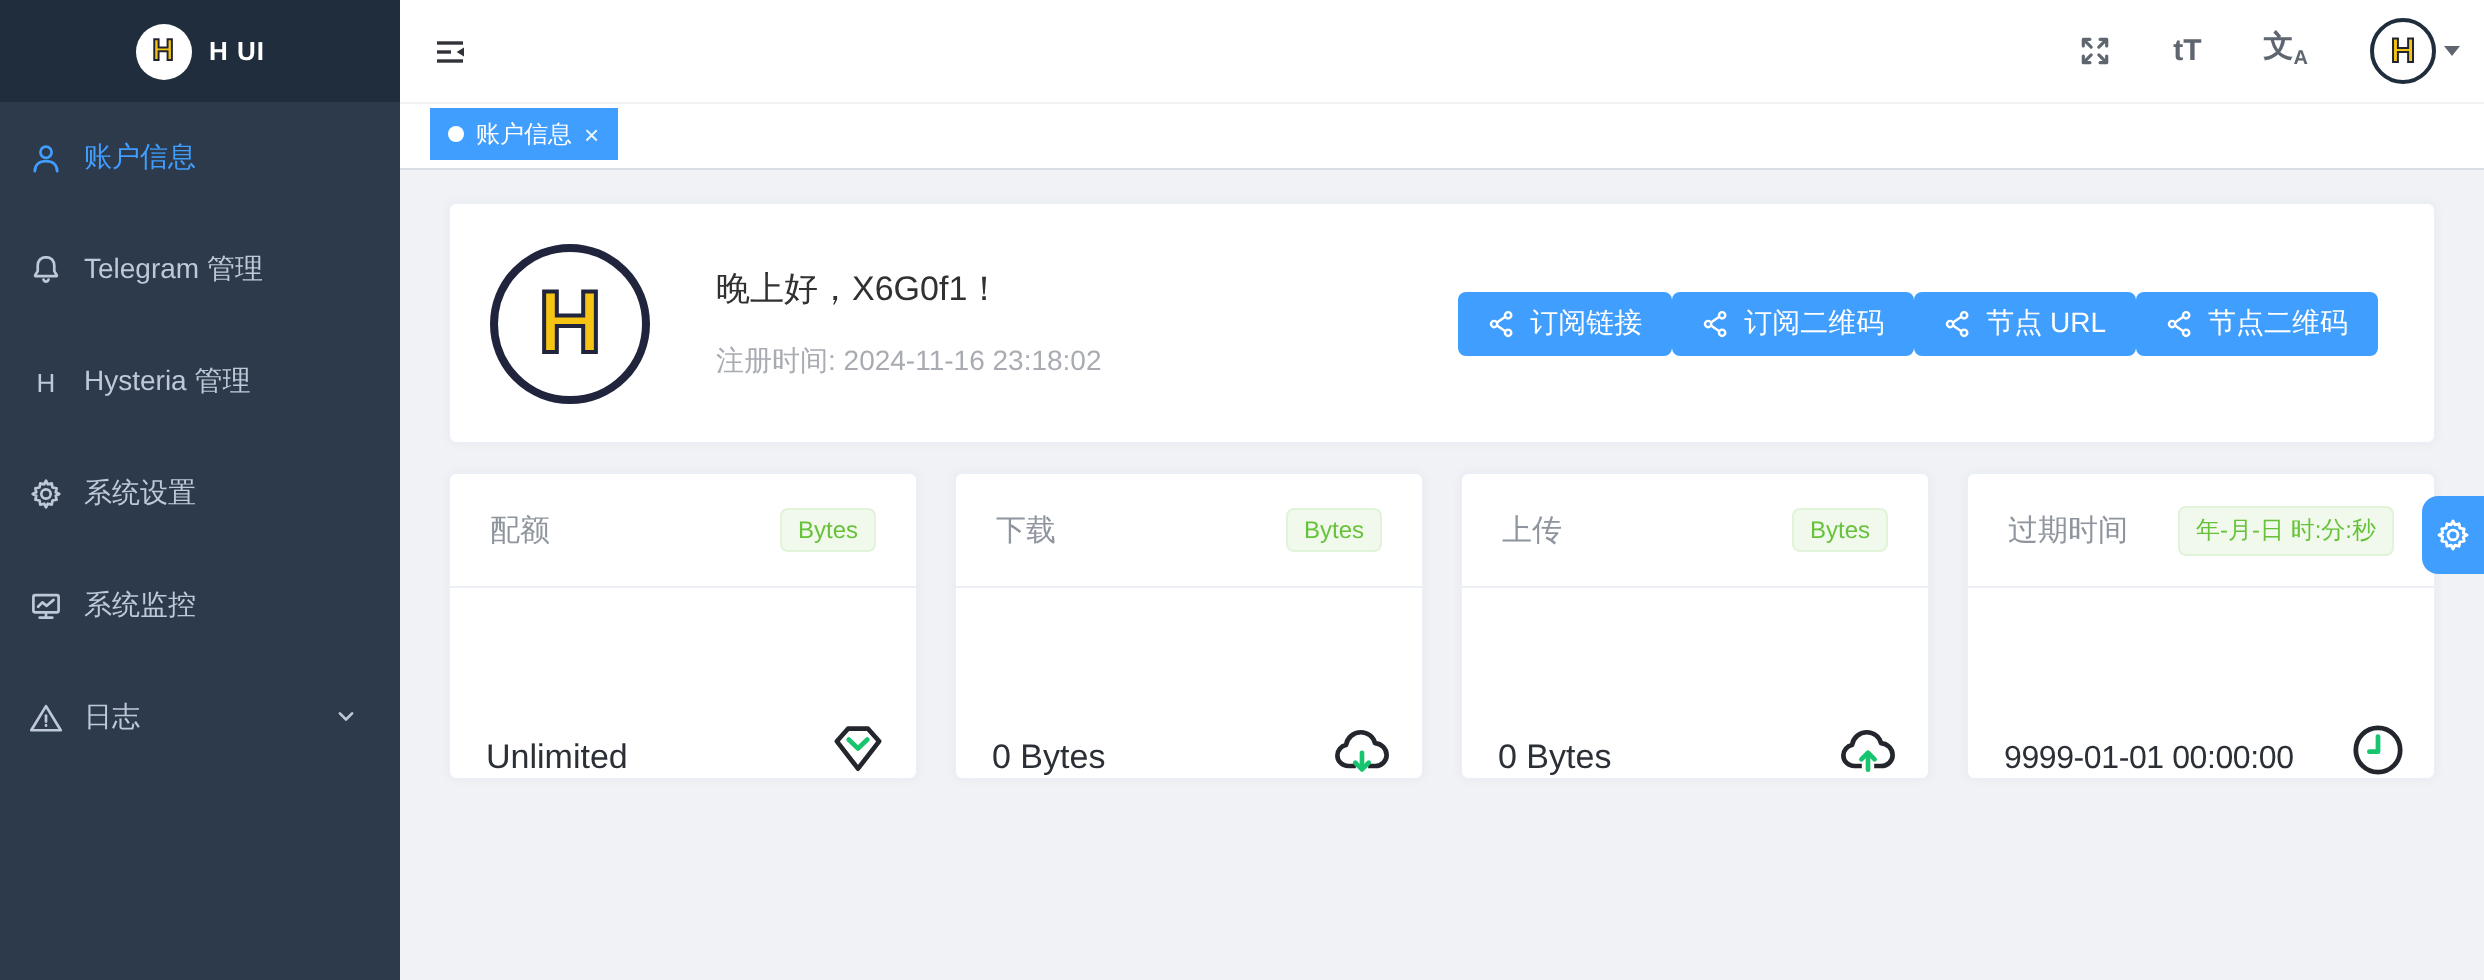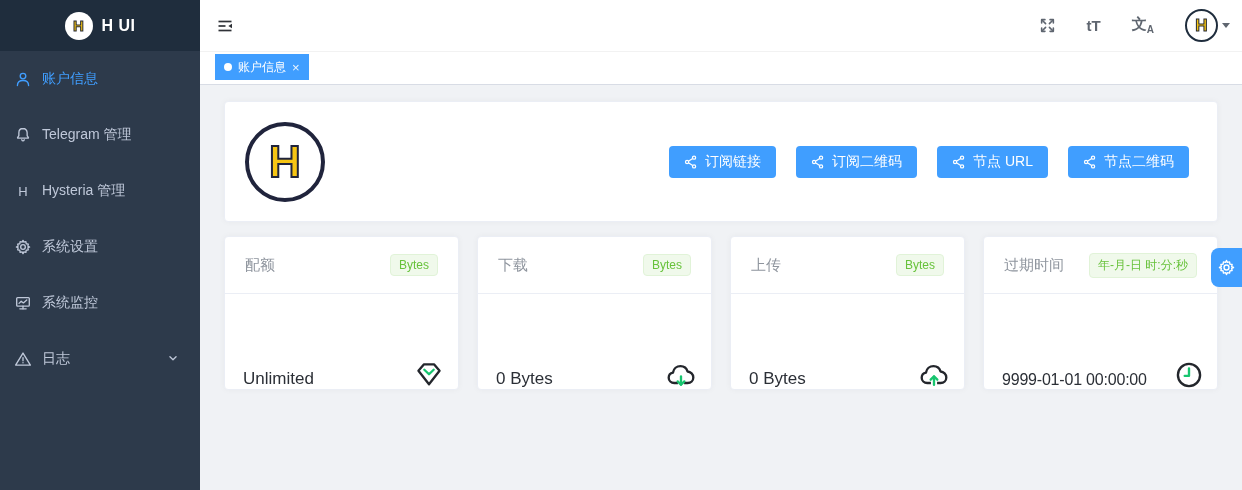--- a/index.html
+++ b/index.html
@@ -5,21 +5,21 @@
   * { margin:0; padding:0; box-sizing:border-box; }
   html,body { width:1242px; height:490px; overflow:hidden; }
   body { font-family:"Liberation Sans","DejaVu Sans",sans-serif; background:#f0f2f5; color:#303133; }
   .app { display:flex; width:1242px; height:490px; }
 
   
   .sidebar { width:200px; height:100%; background:#2d3a4b; flex-shrink:0; display:flex; flex-direction:column; }
   .sidebar-header { height:51px; background:#1f2d3d; display:flex; align-items:center; justify-content:center; gap:9px; }
   .logo-circle { width:28px; height:28px; border-radius:50%; background:#fff; display:flex; align-items:center; justify-content:center; }
   .logo-h { font-weight:bold; font-size:15px; color:#f6c514; -webkit-text-stroke:1px #1f2430; }
-  .logo-title { color:#fff; font-weight:bold; font-size:16px; letter-spacing:0.5px; }
+  .logo-title { color:#fff; font-weight:bold; font-size:13px; letter-spacing:0.5px; }
   .menu { padding-top:0; }
   .menu-item { height:56px; display:flex; align-items:center; padding-left:13px; color:#bfc8d9; font-size:14px; cursor:pointer; }
   .menu-item .mi-icon { width:20px; height:20px; display:flex; align-items:center; justify-content:center; margin-right:9px; flex-shrink:0; }
   .menu-item.active { color:#409eff; }
   .menu-item svg { stroke:currentColor; fill:none; stroke-width:1.5; stroke-linecap:round; stroke-linejoin:round; }
   .letter-h { font-size:13px; font-weight:400; }
   .mi-chevron { margin-left:auto; margin-right:20px; }
 
   
   .main { flex:1; display:flex; flex-direction:column; min-width:0; }
@@ -40,21 +40,21 @@
 
   .content { flex:1; background:#f0f2f5; padding:16px 24px 0 24px; }
 
   
   .welcome-card { background:#fff; border:1px solid #ebeef5; border-radius:4px; box-shadow:0 0 6px rgba(0,0,0,.04); height:121px; display:flex; align-items:center; padding:0 20px; margin-bottom:14px; }
   .avatar-big { width:80px; height:80px; border-radius:50%; border:4px solid #20243c; background:#fff; display:flex; align-items:center; justify-content:center; flex-shrink:0; }
   .avatar-big .logo-h { font-size:44px; -webkit-text-stroke:2px #20243c; }
   .welcome-text { margin-left:33px; }
   .greeting { font-size:17px; color:#303133; margin-bottom:16px; }
   .register-time { font-size:14px; color:#a9abb2; }
-  .welcome-buttons { margin-left:auto; display:flex; gap:20px; margin-right:8px; }
+  .welcome-buttons { margin-left:auto; display:flex; margin-right:8px; }
   .btn-primary { background:#409eff; color:#fff; border:none; border-radius:4px; height:32px; padding:0 15px; font-size:14px; display:flex; align-items:center; gap:7px; cursor:pointer; font-family:inherit; }
   .btn-primary svg { stroke:#fff; fill:none; stroke-width:1.4; }
 
   
   .stats-row { display:flex; gap:18px; }
   .stat-card { flex:1; background:#fff; border:1px solid #ebeef5; border-radius:4px; box-shadow:0 0 6px rgba(0,0,0,.04); height:154px; display:flex; flex-direction:column; }
   .stat-header { display:flex; align-items:center; justify-content:space-between; padding:0 20px; height:57px; border-bottom:1px solid #ebeef5; }
   .stat-label { font-size:15px; color:#8f959e; }
   .badge { background:#f0f9eb; color:#67c23a; border:1px solid #e1f3d8; border-radius:4px; font-size:12px; padding:3px 8px; white-space:nowrap; }
   .stat-body { flex:1; display:flex; align-items:flex-end; justify-content:space-between; padding:0 14px 0 18px; }
@@ -193,20 +193,24 @@
         <span class="tab-close">×</span>
       </div>
     </div>
 
     <main class="content">
 
       <section class="welcome-card">
         <span class="avatar-big">
           <span class="logo-h">H</span>
         </span>
+        <div class="welcome-text">
+          <div class="greeting">晚上好，X6G0f1！</div>
+          <div class="register-time">注册时间: 2024-11-16 23:18:02</div>
+        </div>
         <div class="welcome-buttons">
           <button class="btn-primary">
             <svg width="14" height="14" viewBox="0 0 16 16">
                 <circle cx="11.5" cy="3" r="1.8"></circle>
                 <circle cx="3.5" cy="8" r="1.8"></circle>
                 <circle cx="11.5" cy="13" r="1.8"></circle>
                 <line x1="5.1" y1="7.1" x2="9.9" y2="3.9"></line>
                 <line x1="5.1" y1="8.9" x2="9.9" y2="12.1"></line>
               </svg>
             <span>订阅链接</span>

